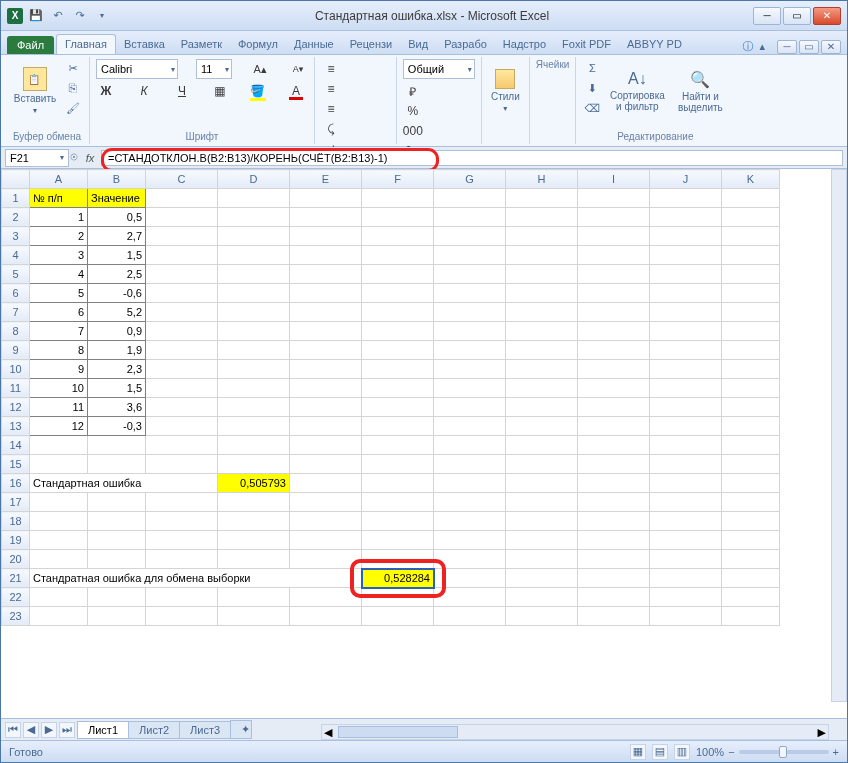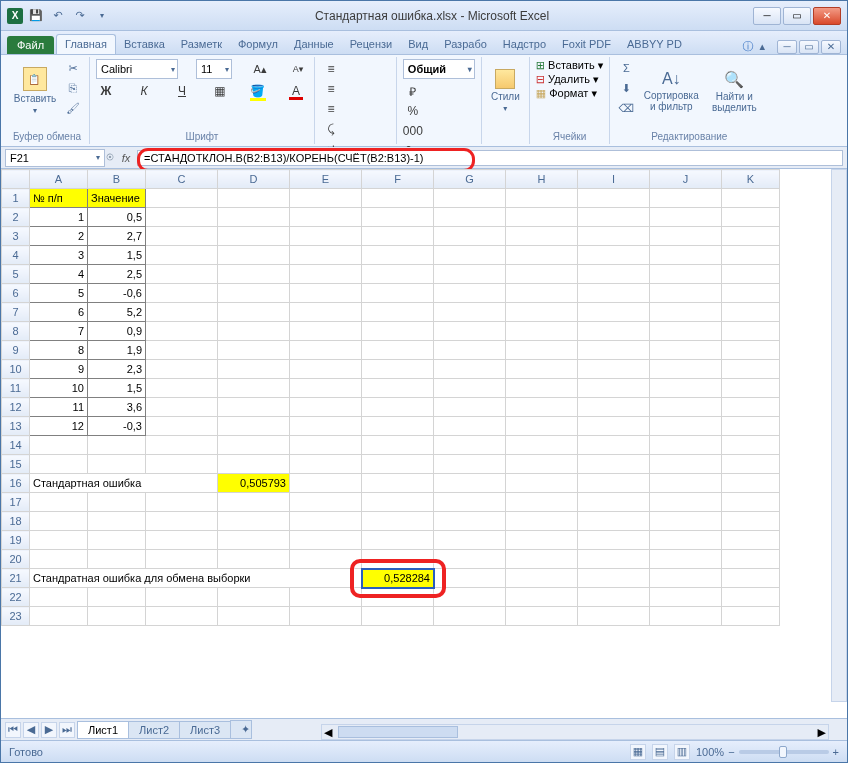--- a/index.html
+++ b/index.html
@@ -23,21 +23,21 @@
   .rgroup .gbody { display:flex; align-items:flex-start; gap:4px; flex:1; }
   .bigbtn { display:flex; flex-direction:column; align-items:center; justify-content:center; width:48px; height:64px; gap:2px; font-size:10px; color:#4a6a94; }
   .bigbtn .ico { width:24px; height:24px; border:1px solid #c8a961; background:#ffe89e; display:flex; align-items:center; justify-content:center; }
   .smbtns { display:flex; flex-direction:column; gap:2px; }
   .smbtn { width:20px; height:18px; display:flex; align-items:center; justify-content:center; font-size:11px; color:#4a6a94; }
   .fontgrp .row { display:flex; gap:18px; align-items:center; height:20px; }
   .combo { height:20px; border:1px solid #aebfd9; background:#fff; display:flex; align-items:center; padding:0 14px 0 4px; font-size:11px; position:relative; }
   .combo .dd { position:absolute; right:2px; font-size:8px; color:#4a6a94; }
   .ibtn { width:20px; height:20px; display:flex; align-items:center; justify-content:center; font-size:12px; color:#3b3b3b; }
   .formula-area { height:22px; display:flex; align-items:center; background:#e6ecf6; border-bottom:1px solid #a9bfde; padding:0 4px; }
-  .namebox { width:100px; height:18px; background:#fff; border:1px solid #aebfd9; display:flex; align-items:center; padding:0 4px; font-size:11px; }
+  .namebox { width:64px; height:18px; background:#fff; border:1px solid #aebfd9; display:flex; align-items:center; padding:0 4px; font-size:11px; }
   .namebox .dd { margin-left:auto; font-size:8px; color:#4a6a94;}
   .fxlabel { width:18px; text-align:center; font-style:italic; color:#555; font-size:11px; margin:0 2px;}
   .formula-wrap { flex:1; position:relative; display:flex; align-items:center;}
   .formula-input { flex:1; height:16px; background:#fff; border:1px solid #aebfd9; padding:0 6px; font-size:11px; display:flex; align-items:center;}
   .formula-highlight { position:absolute; left:0; top:-2px; height:24px; border:3px solid #e22; border-radius:11px; pointer-events:none; padding:0 6px;}
   .sheet-area { flex:1; overflow:hidden; background:#fff; position:relative; }
   table.grid { border-collapse:collapse; table-layout:fixed; }
   table.grid th, table.grid td { border:1px solid #d4d4d4; height:19px; padding:0 3px; font-size:11px; background:#fff; overflow:hidden; white-space:nowrap; }
   table.grid th { background:linear-gradient(#f6f9ff,#e3ebf7); font-weight:normal; color:#4a6a94; text-align:center; }
   table.grid th.rowh { width:28px; }
@@ -172,21 +172,21 @@
           <div class="ibtn">⇥</div>
           <div class="ibtn">⬚</div>
         </div>
       </div>
       <div class="glabel">Выравнивание</div>
     </div>
 
     <div class="rgroup">
       <div class="gbody" style="flex-direction:column; gap:2px;">
         <div class="row">
-            <div class="combo" style="width:72px;font-weight:bold;">
+            <div class="combo" style="width:72px;">
               <span>Общий</span>
               <span class="dd">▾</span>
             </div>
           </div>
         <div class="row">
           <div class="ibtn">₽</div>
           <div class="ibtn">%</div>
           <div class="ibtn">000</div>
           <div class="ibtn">.0→</div>
           <div class="ibtn">←.0</div>
@@ -200,25 +200,20 @@
           <div class="bigbtn">
             <div style="width:20px;height:20px;background:linear-gradient(#ffe89e,#f6c96e);border:1px solid #c8a961;"></div>
             <span>Стили</span>
             <span style="font-size:8px;">▾</span>
           </div>
         </div>
       <div class="glabel"></div>
     </div>
 
     <div class="rgroup">
-      <div class="gbody" style="flex-direction:column; gap:1px;">
-        <div class="row"><span style="color:#2a7b3d;margin-right:3px;">⊞</span><span>Вставить</span> ▾</div>
-        <div class="row"><span style="color:#c33;margin-right:3px;">⊟</span><span>Удалить</span> ▾</div>
-        <div class="row"><span style="color:#c8a961;margin-right:3px;">▦</span><span>Формат</span> ▾</div>
-      </div>
       <div class="glabel">Ячейки</div>
     </div>
 
     <div class="rgroup" style="border-right:none;">
       <div class="gbody">
         <div class="smbtns">
           <div class="smbtn">Σ</div>
           <div class="smbtn">⬇</div>
           <div class="smbtn">⌫</div>
         </div>

